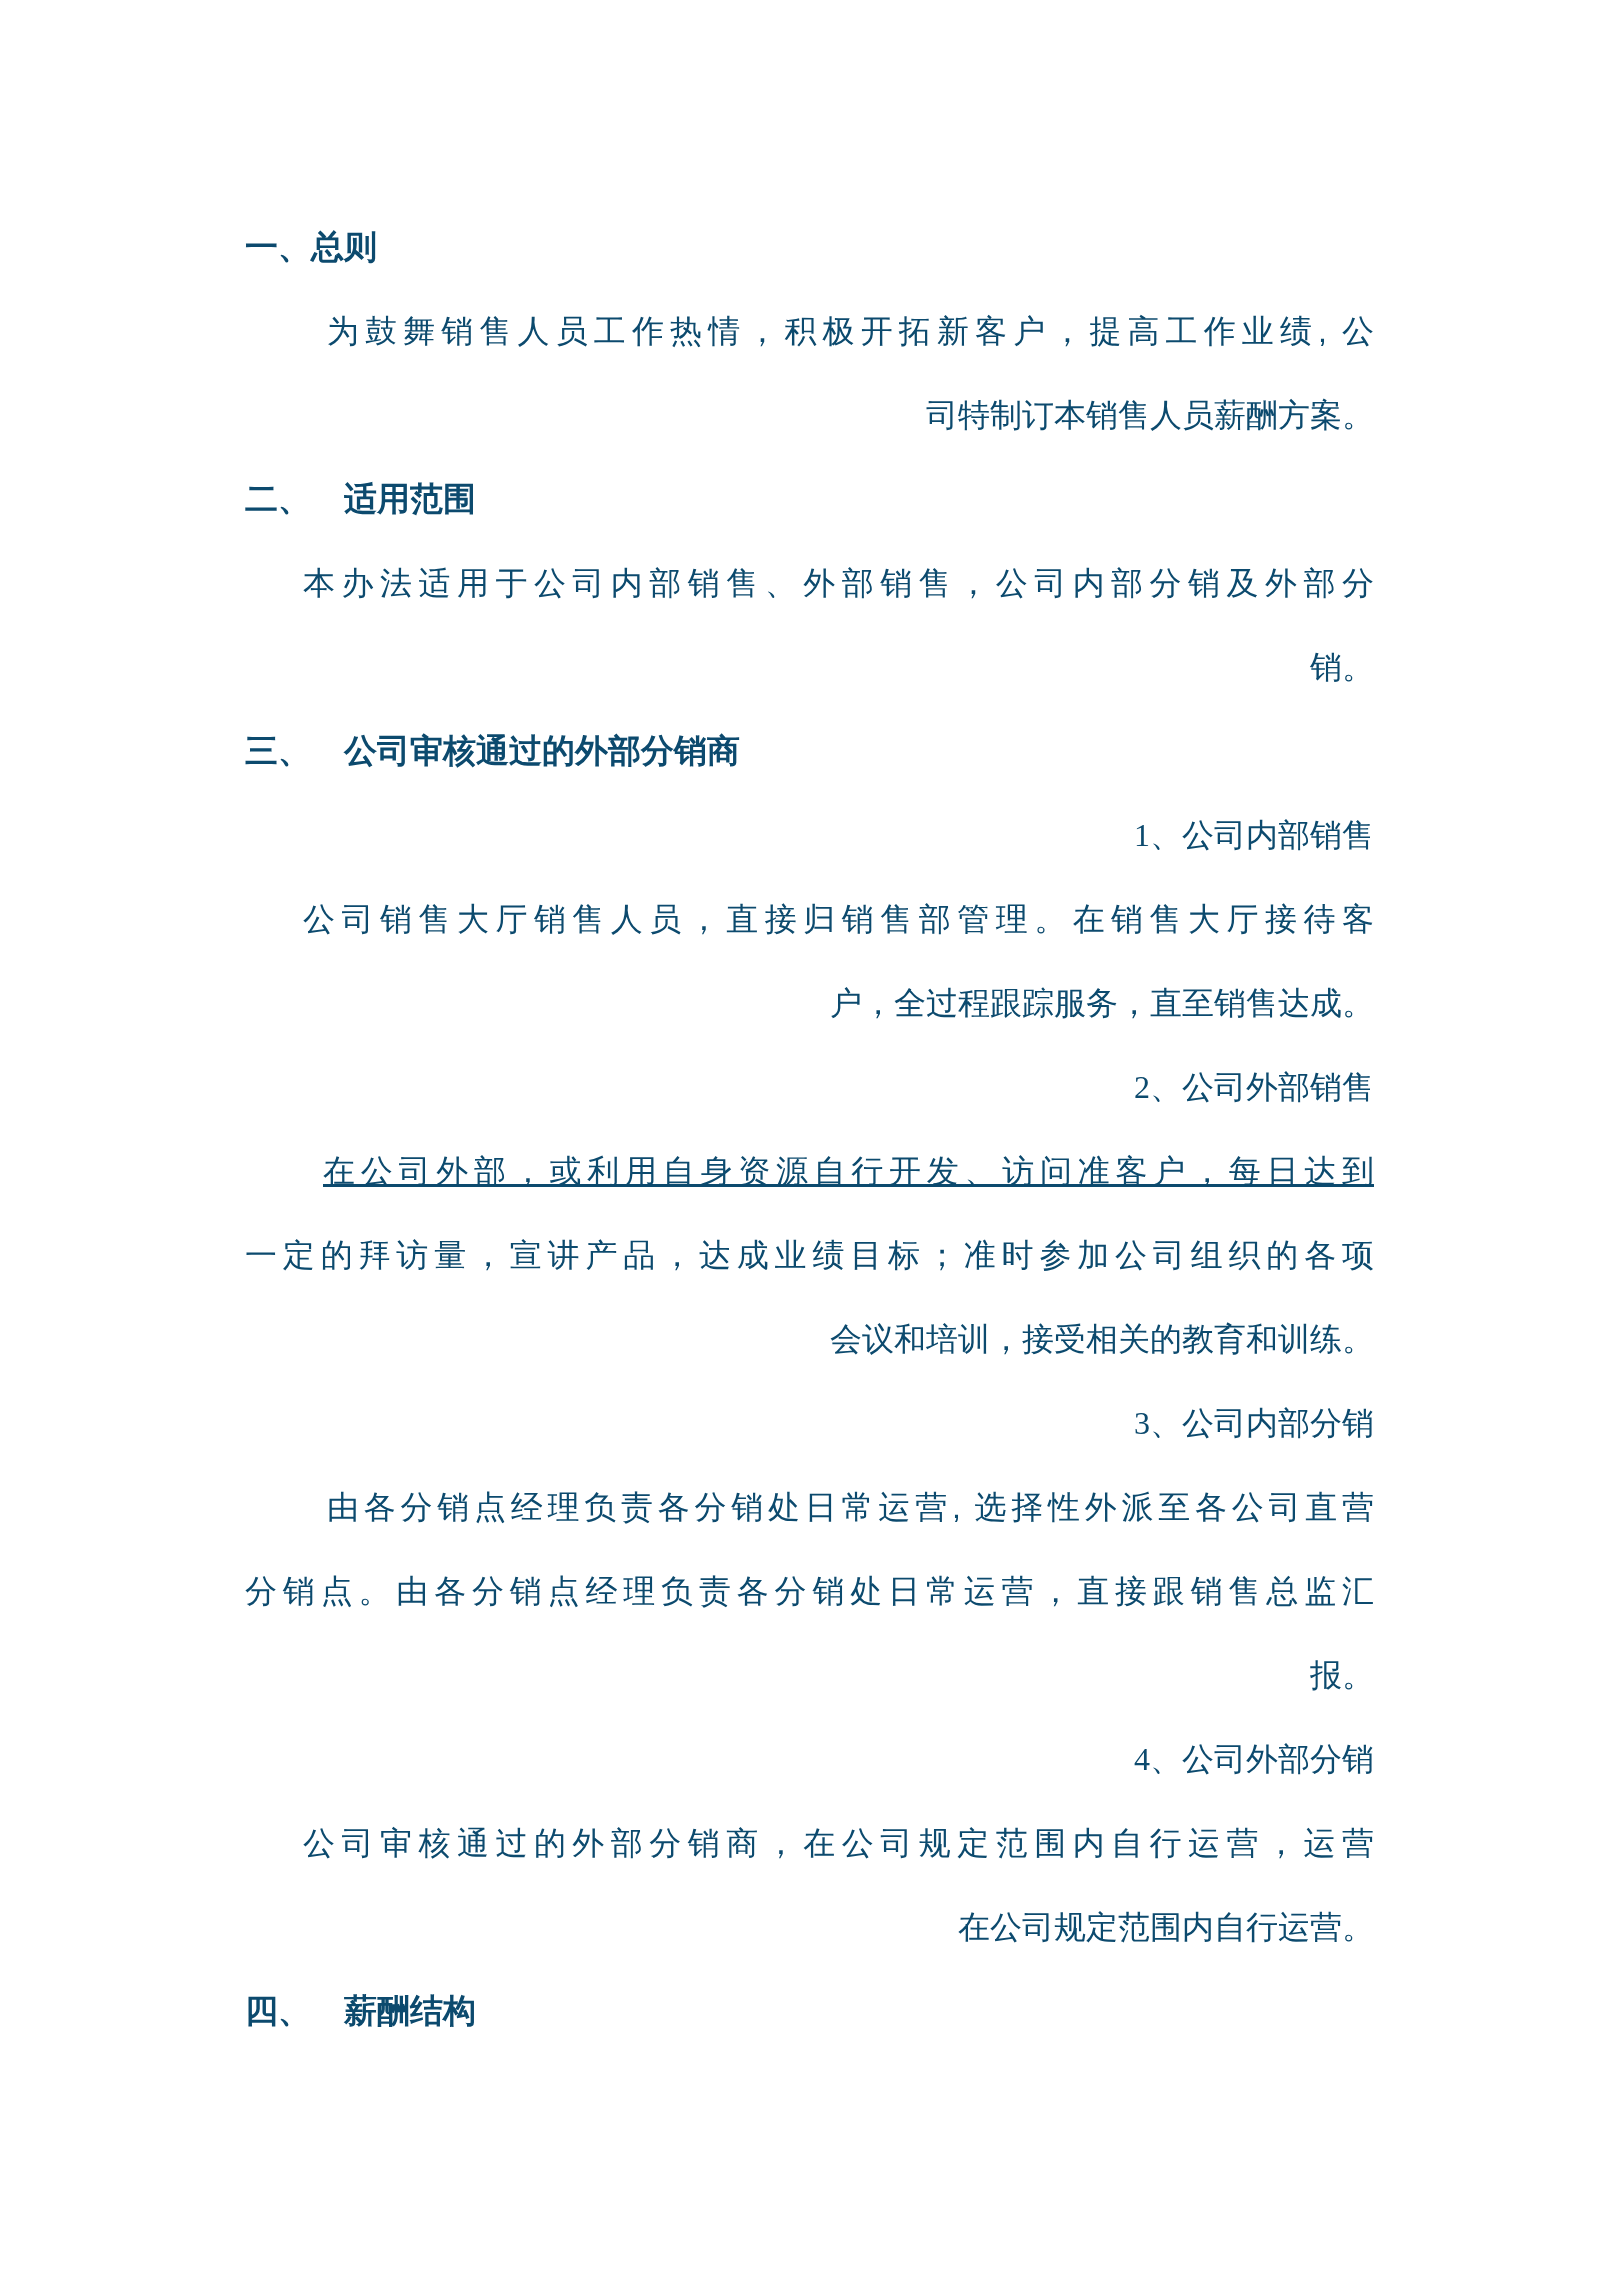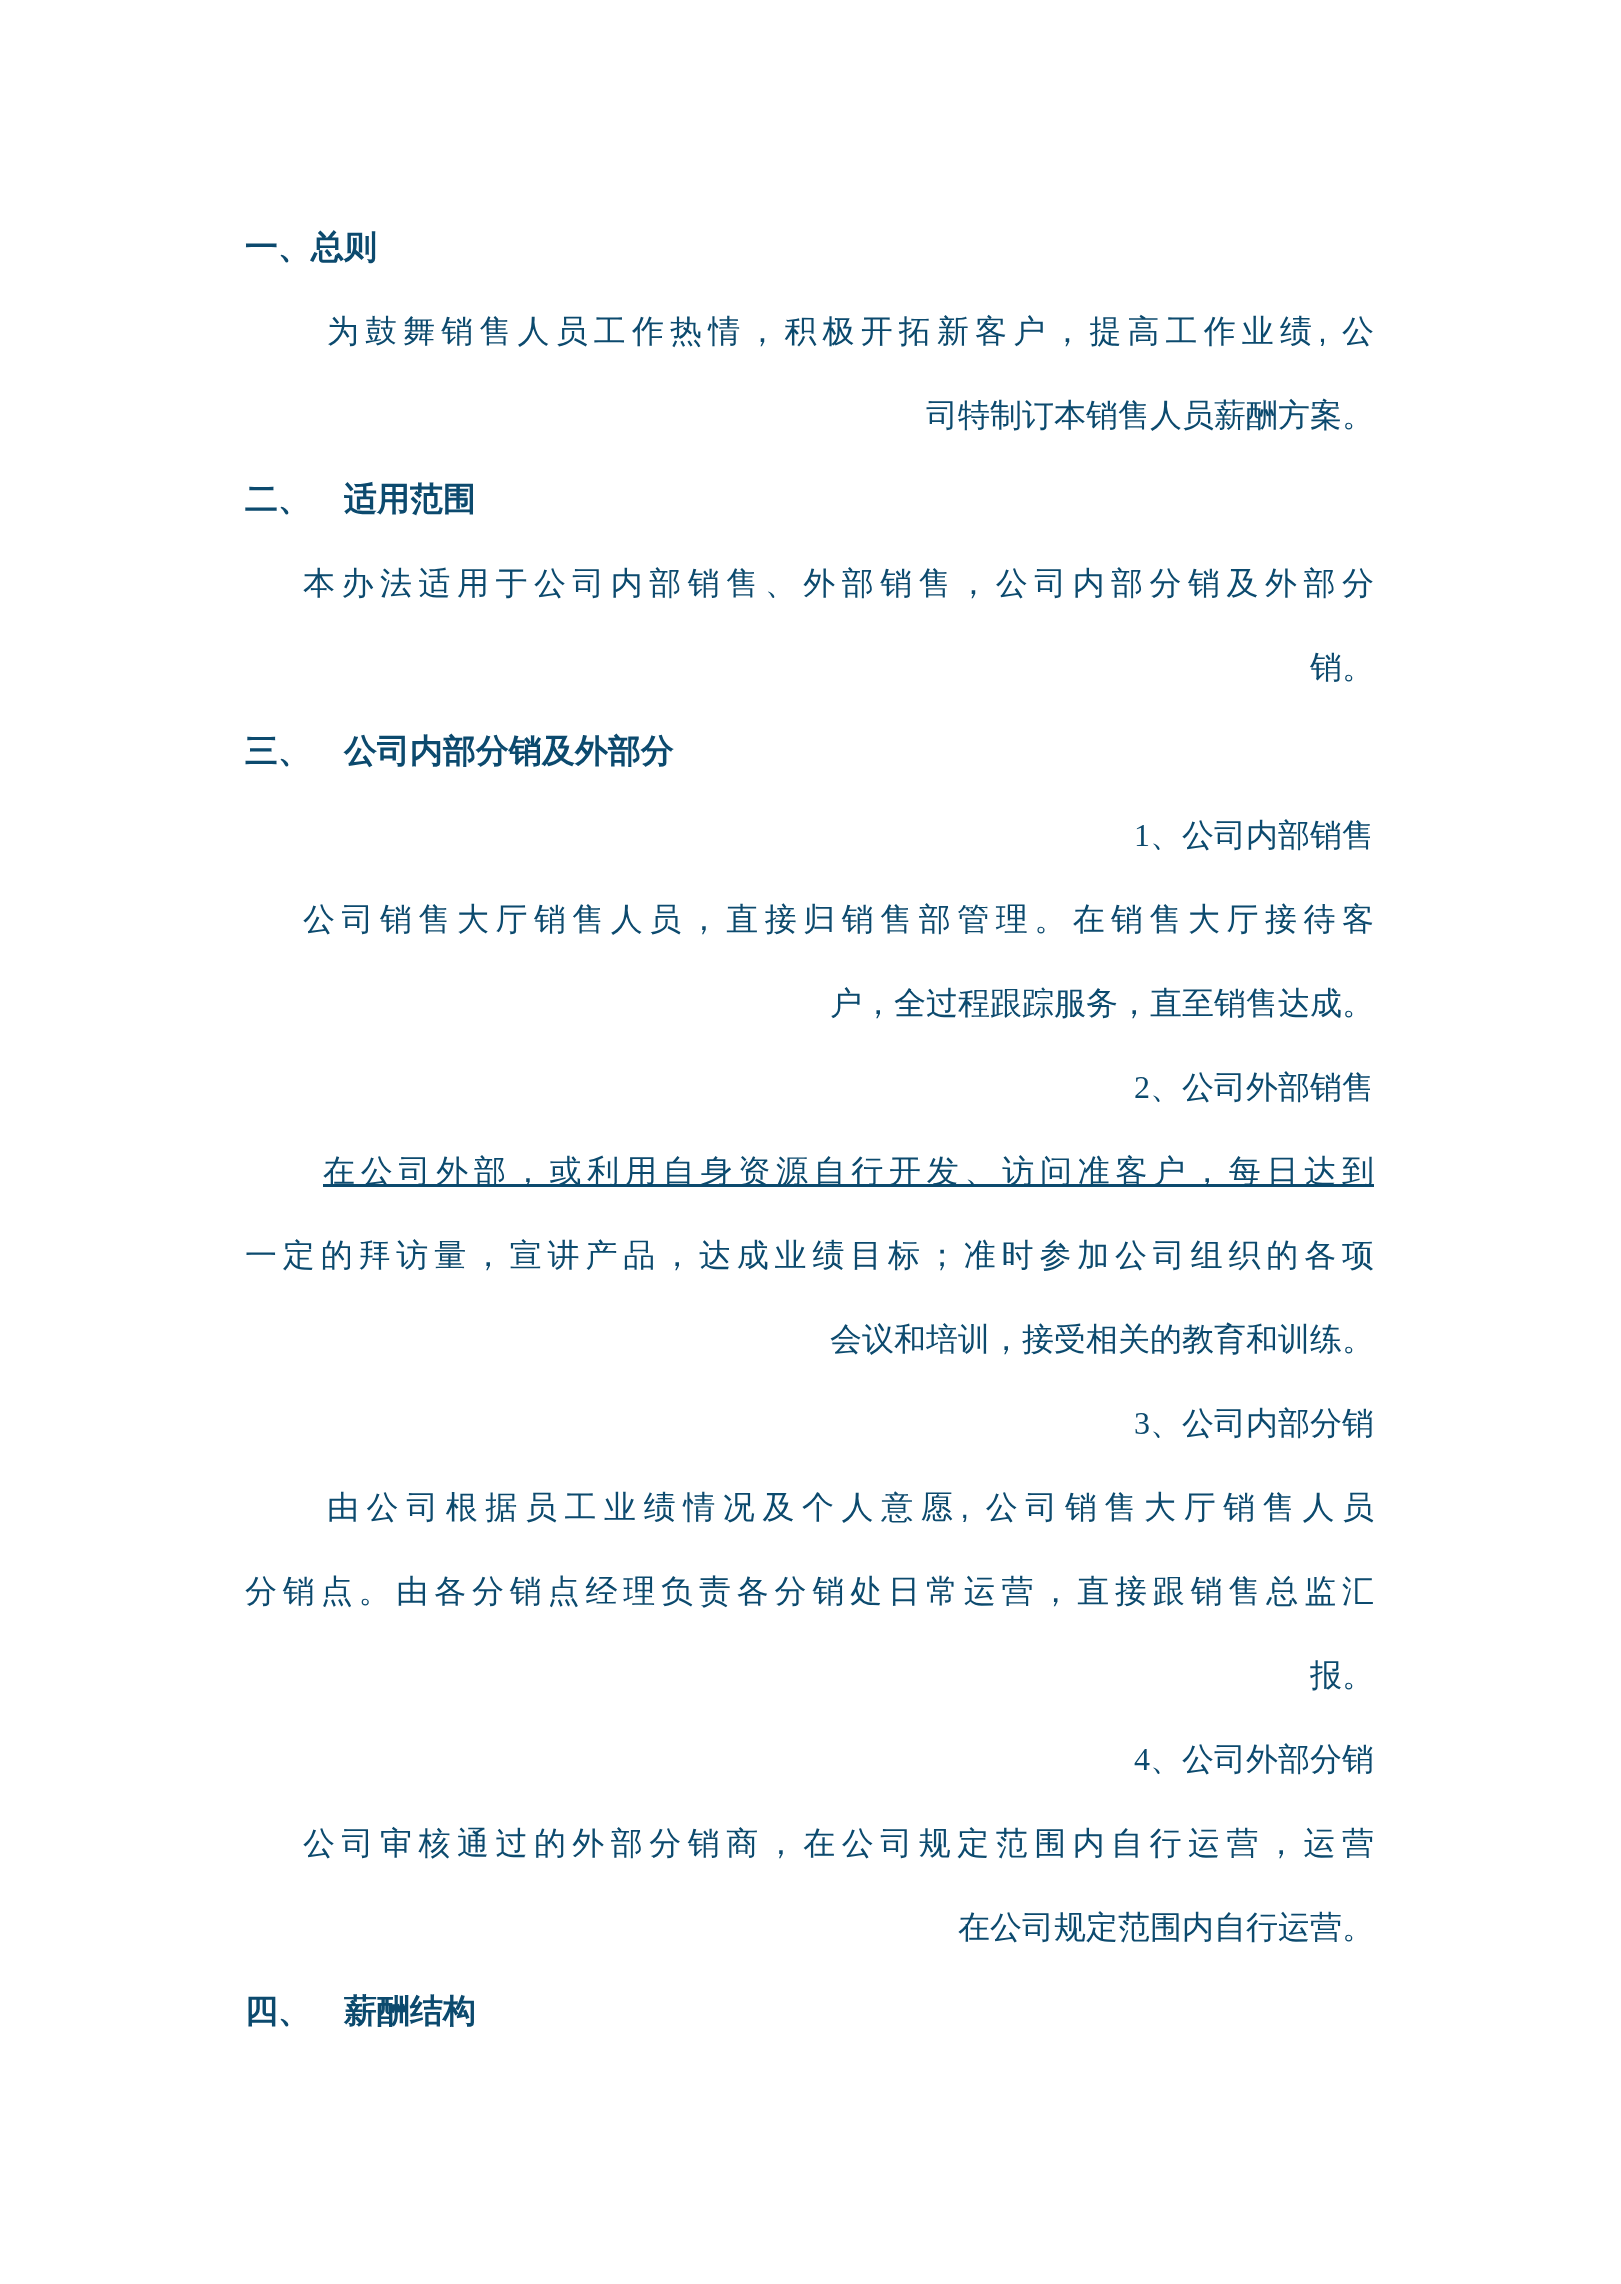--- a/index.html
+++ b/index.html
@@ -54,36 +54,36 @@
   <div class="hd">一、总则</div>
 
   <div class="ln full ind-lg">为鼓舞销售人员工作热情，积极开拓新客户，提高工作业绩, 公</div>
   <div class="ln">司特制订本销售人员薪酬方案。</div>
 
   <div class="hd">二、　适用范围</div>
 
   <div class="ln full ind-sm">本办法适用于公司内部销售、外部销售，公司内部分销及外部分</div>
   <div class="ln ind-sm">销。</div>
 
-  <div class="hd">三、　公司内部分销及外部分</div>
+  <div class="hd">三、　公司审核通过的外部分销商</div>
 
   <div class="ln"><span class="li-num">1</span><span>、</span><span>公司内部销售</span></div>
 
   <div class="ln full ind-sm">公司销售大厅销售人员，直接归销售部管理。在销售大厅接待客</div>
   <div class="ln">户，全过程跟踪服务，直至销售达成。</div>
 
   <div class="ln"><span class="li-num">2</span><span>、</span><span>公司外部销售</span></div>
 
   <div class="ln full ind-md">在公司外部，或利用自身资源自行开发、访问准客户，每日达到</div>
   <div class="ln full">一定的拜访量，宣讲产品，达成业绩目标；准时参加公司组织的各项</div>
   <div class="ln">会议和培训，接受相关的教育和训练。</div>
 
   <div class="ln"><span class="li-num">3</span><span>、</span><span>公司内部分销</span></div>
 
-  <div class="ln full ind-lg">由公司根据员工业绩情况及个人意愿, 公司销售大厅销售人员</div>
+  <div class="ln full ind-lg">由各分销点经理负责各分销处日常运营, 选择性外派至各公司直营</div>
   <div class="ln full">分销点。由各分销点经理负责各分销处日常运营，直接跟销售总监汇</div>
   <div class="ln">报。</div>
 
   <div class="ln"><span class="li-num">4</span><span>、</span><span>公司外部分销</span></div>
 
   <div class="ln full ind-sm">公司审核通过的外部分销商，在公司规定范围内自行运营，运营</div>
   <div class="ln">在公司规定范围内自行运营。</div>
 
   <div class="hd">四、　薪酬结构</div>
 

